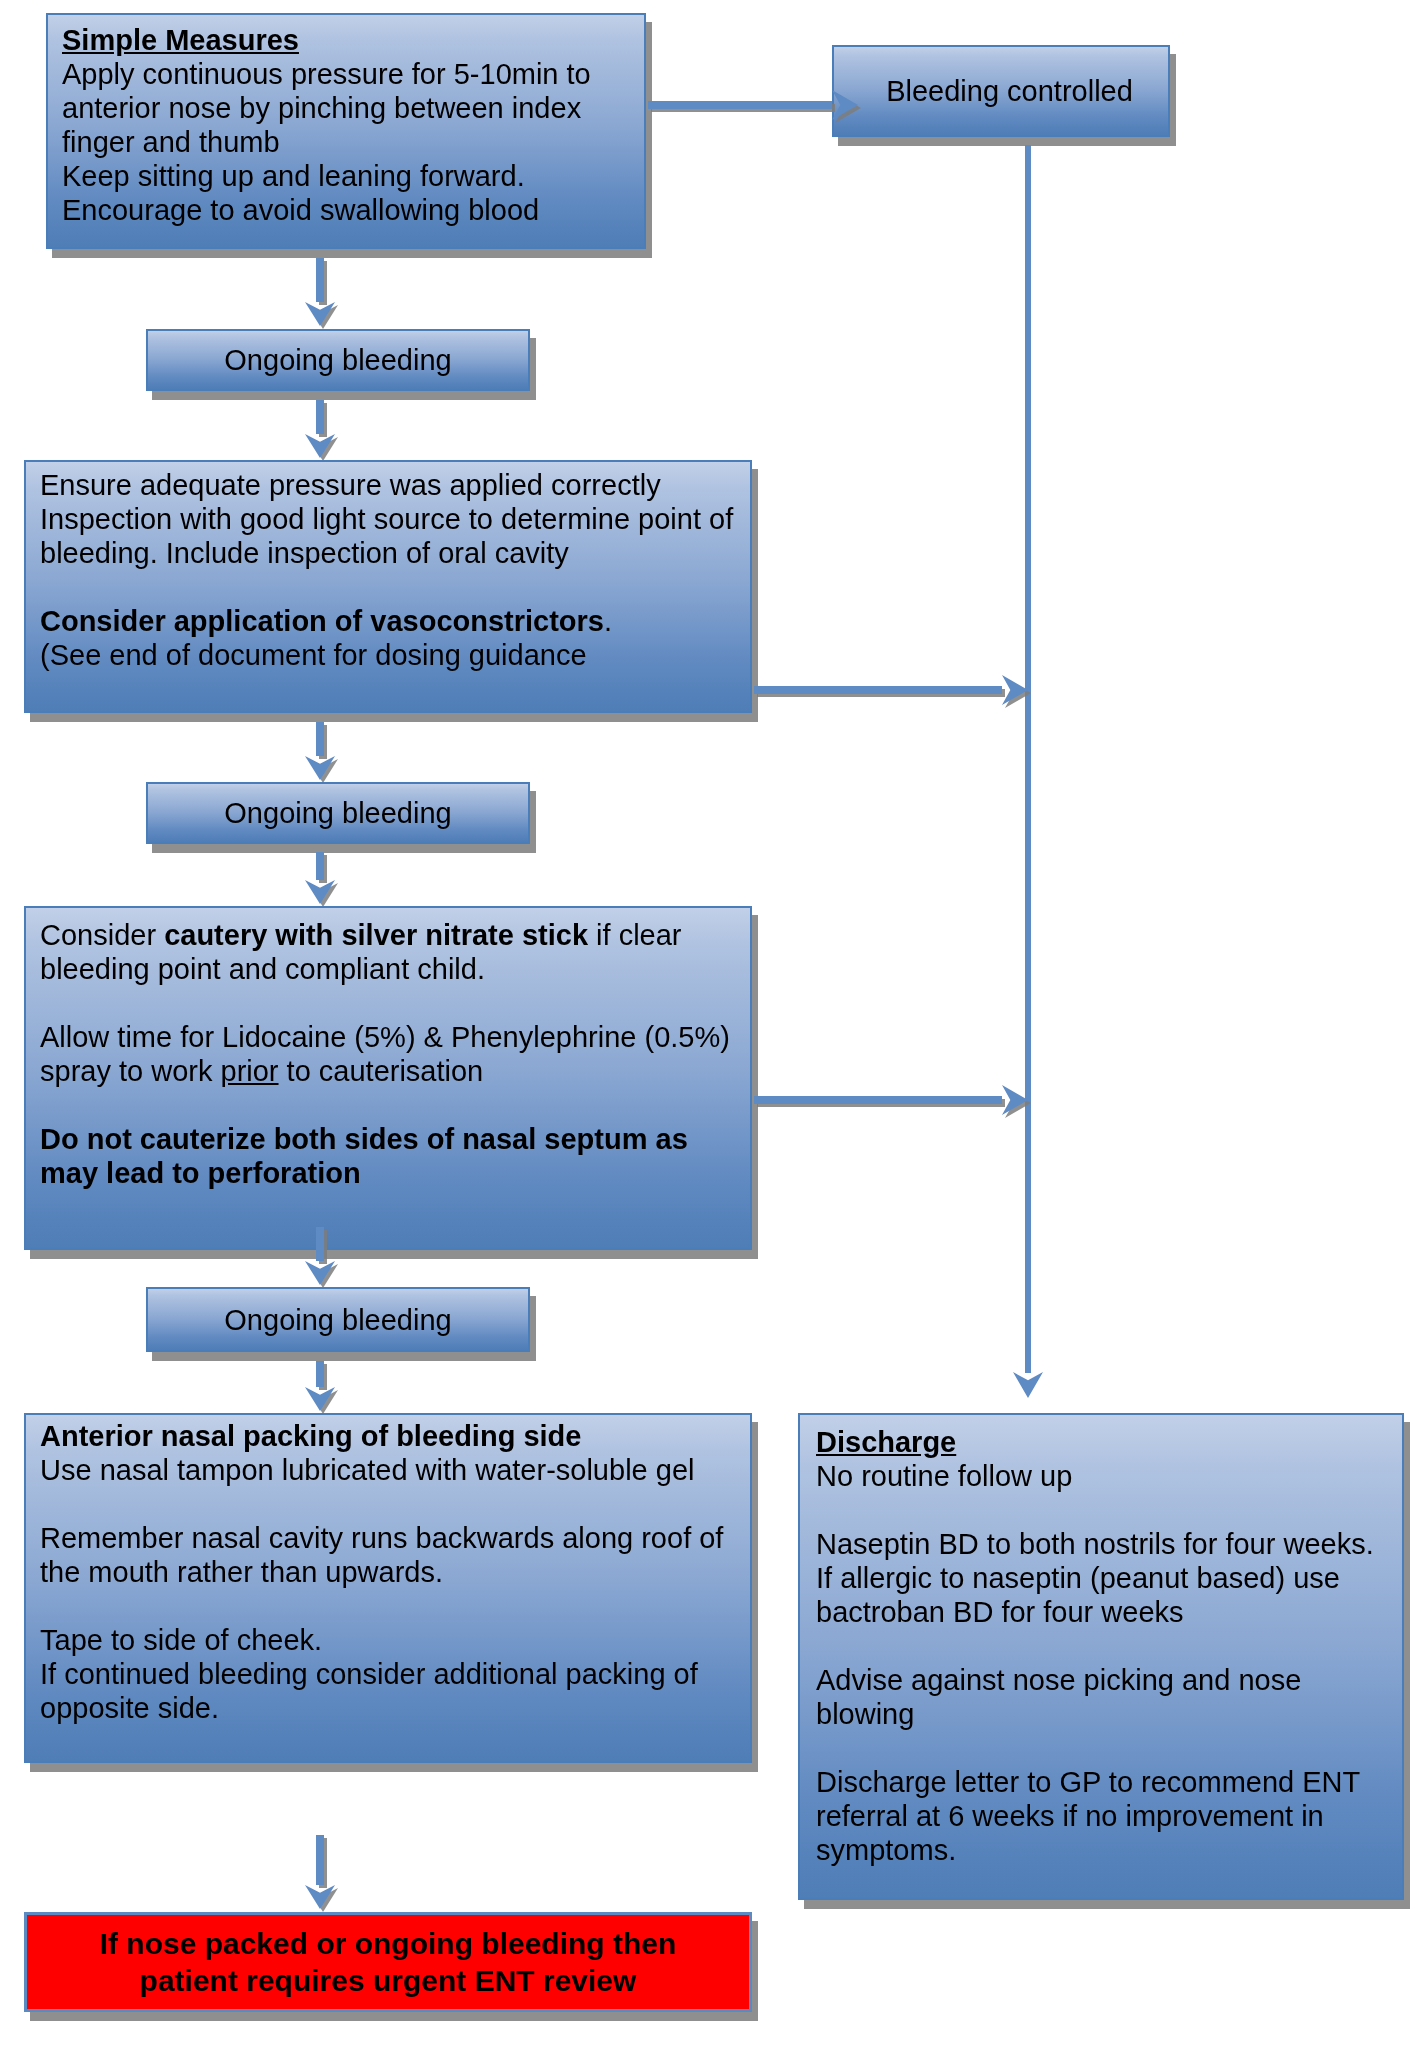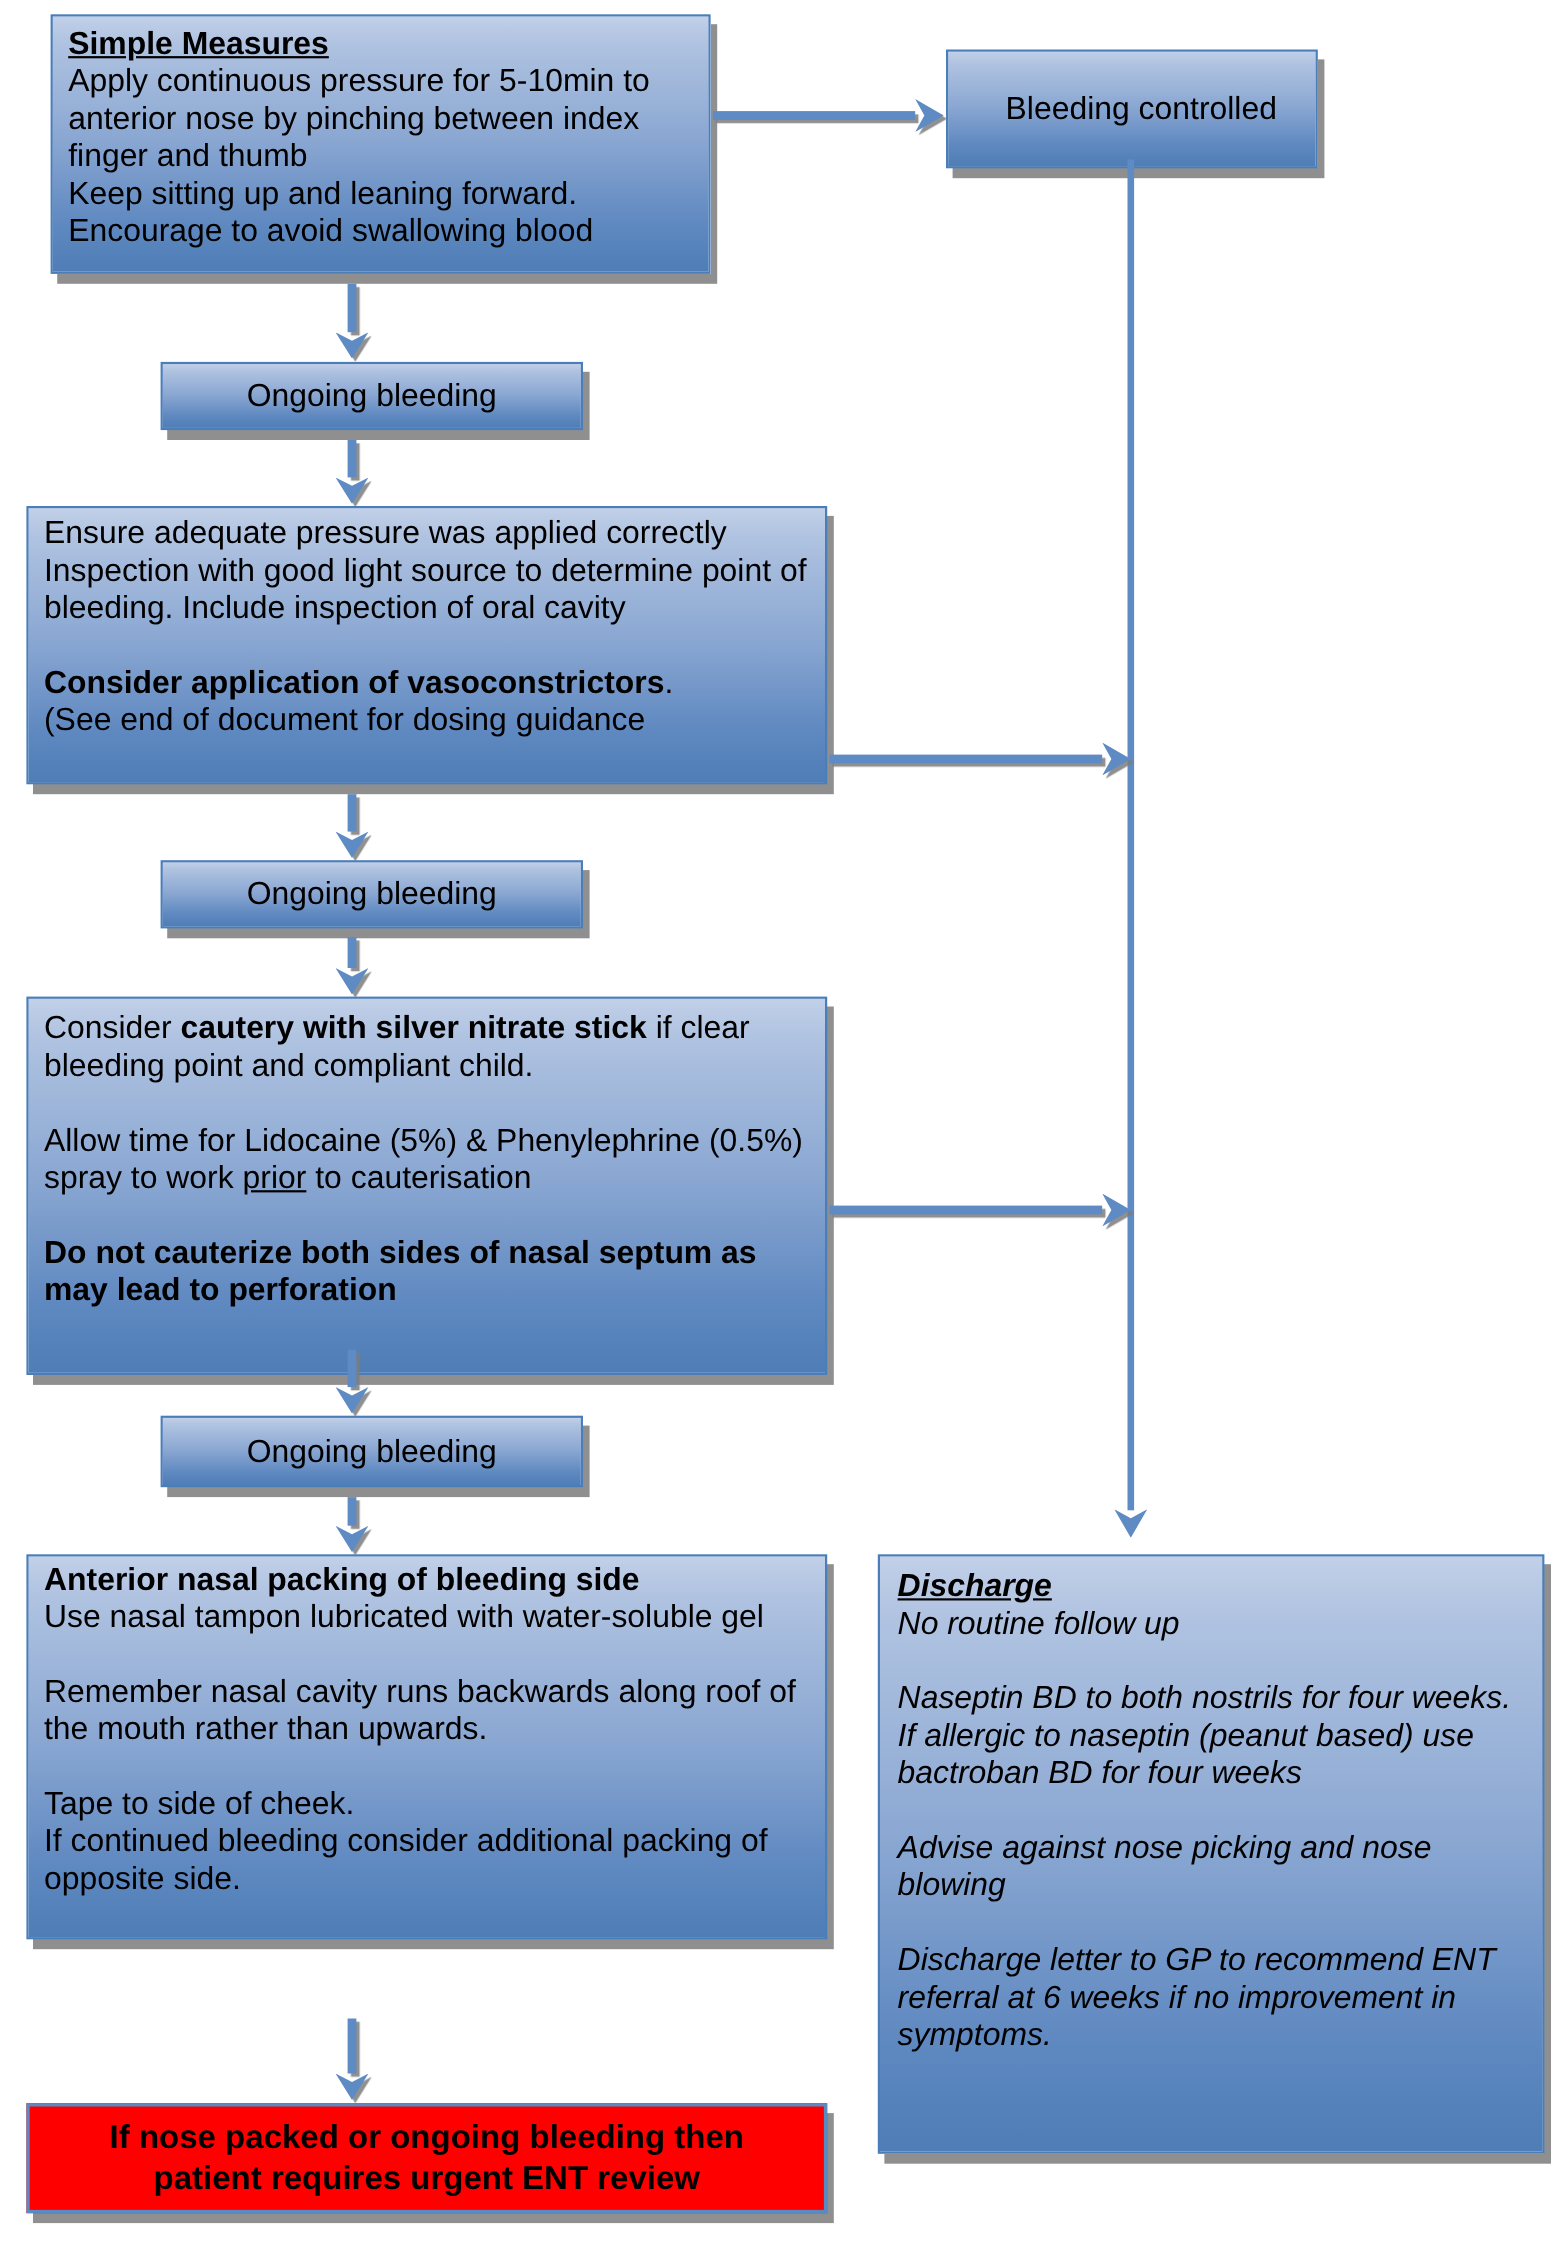--- a/index.html
+++ b/index.html
@@ -62,21 +62,21 @@
 
 <div id="canvas">
 
   <div class="box pad" style="left:46px;top:13px;width:600px;height:236px;">
     <div class="para title">Simple Measures</div>
     <div class="para">Apply continuous pressure for 5-10min to anterior nose by pinching between index finger and thumb</div>
     <div class="para">Keep sitting up and leaning forward.</div>
     <div class="para">Encourage to avoid swallowing blood</div>
   </div>
 
-  <div class="box center" style="left:860px;top:45px;width:338px;height:108px;padding-left:17px;">
+  <div class="box center" style="left:832px;top:45px;width:338px;height:92px;padding-left:17px;">
     <span>Bleeding controlled</span>
   </div>
 
   <div class="harrow" style="left:648px;top:89px;width:210px;">
     <div class="shaft"></div>
     <div class="head"></div>
   </div>
 
   <div class="vline" style="left:1025px;top:145px;width:6px;height:1228px;"></div>
   <div class="vline-head" style="left:1013px;top:1372px;width:30px;height:26px;"></div>
@@ -147,21 +147,21 @@
   </div>
 
   <div class="box" style="left:24px;top:1413px;width:728px;height:350px;padding:4px 12px 10px 14px;">
     <div class="para b">Anterior nasal packing of bleeding side</div>
     <div class="para">Use nasal tampon lubricated with water-soluble gel</div>
     <div class="para mt">Remember nasal cavity runs backwards along roof of the mouth rather than upwards.</div>
     <div class="para mt">Tape to side of cheek.</div>
     <div class="para">If continued bleeding consider additional packing of opposite side.</div>
   </div>
 
-  <div class="box" style="left:798px;top:1413px;width:606px;height:545px;padding:10px 16px;font-style:italic;">
+  <div class="box" style="left:798px;top:1413px;width:606px;height:487px;padding:10px 16px;">
     <div class="para title">Discharge</div>
     <div class="para">No routine follow up</div>
     <div class="para mt">Naseptin BD to both nostrils for four weeks.</div>
     <div class="para">If allergic to naseptin (peanut based) use bactroban BD for four weeks</div>
     <div class="para mt">Advise against nose picking and nose blowing</div>
     <div class="para mt">Discharge letter to GP to recommend ENT referral at 6 weeks if no improvement in symptoms.</div>
   </div>
 
   <div class="varrow" style="left:304px;top:1835px;height:74px;">
     <div class="shaft"></div>

